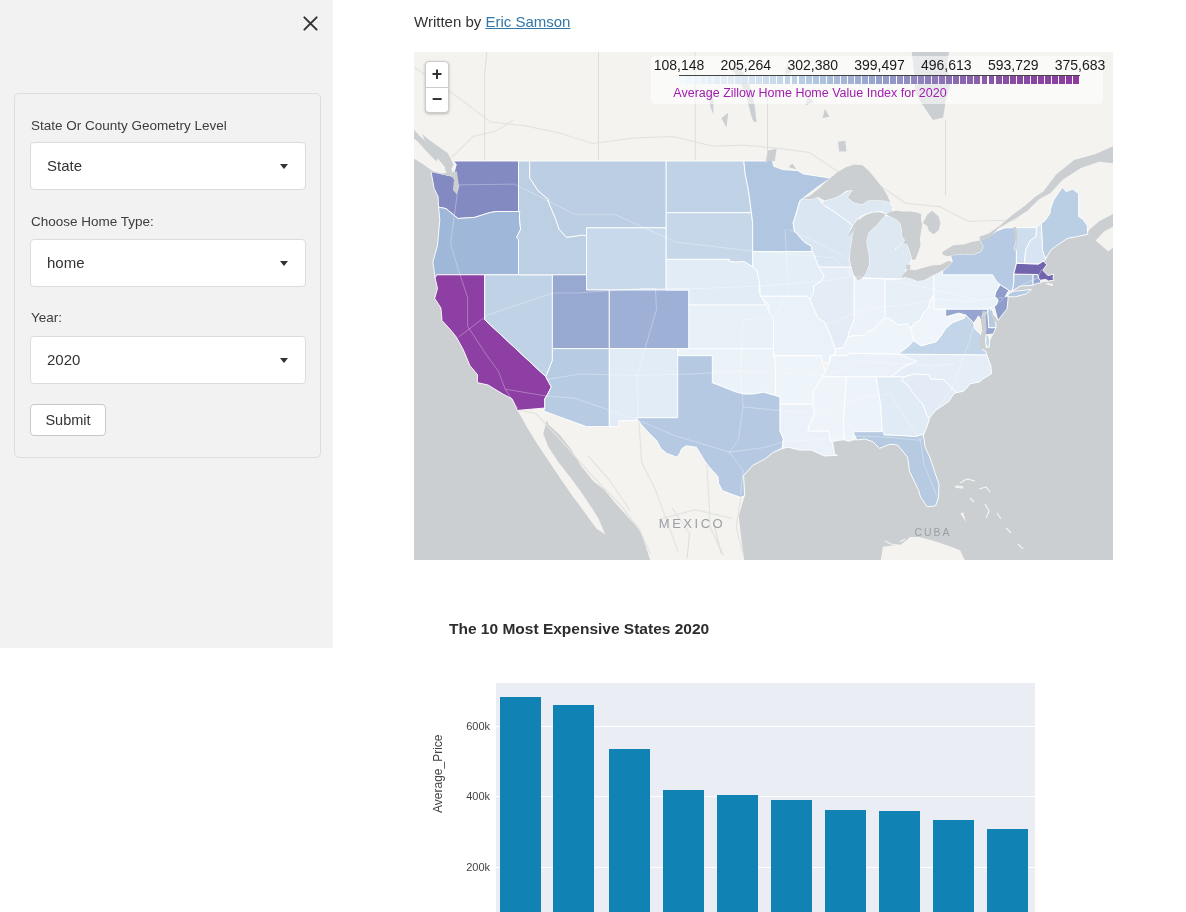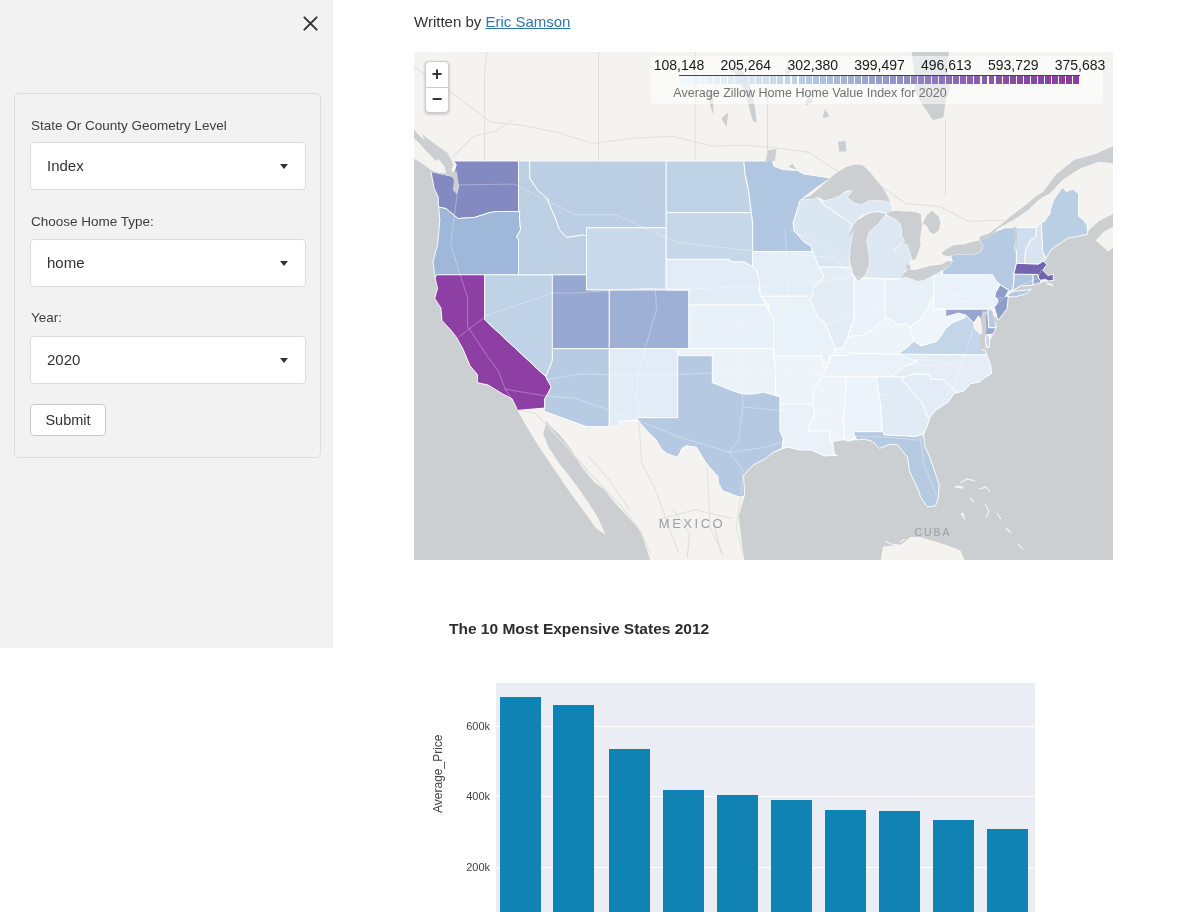--- a/index.html
+++ b/index.html
@@ -14,39 +14,39 @@
 .written { position:absolute; left:414px; top:13px; font-size:15px; color:#333; }
 .written a { color:#3277a8; text-decoration:underline; }
 .map { position:absolute; left:414px; top:52px; width:699px; height:508px; overflow:hidden; }
 .zoomctl { position:absolute; left:11px; top:9px; width:24px; height:52px; background:#fff; border:1px solid #ccc; border-radius:4px; box-shadow:0 1px 3px rgba(0,0,0,0.25); }
 .zoomctl .zb { position:absolute; left:0; width:22px; height:25px; text-align:center; font-size:18px; font-weight:bold; color:#333; line-height:24px; }
 .zoomctl .sep { position:absolute; left:0; top:25px; width:22px; border-top:1px solid #ccc; }
 .legend { position:absolute; left:237px; top:4px; width:452px; height:48px; background:rgba(255,255,255,0.55); border-radius:4px; }
 .lgl { position:absolute; top:5px; transform:translateX(-50%); font-size:14px; color:#1a1a1a; white-space:nowrap; }
 .lgbar { position:absolute; left:0; top:24px; width:699px; height:8px; }
 .lgline { position:absolute; left:265px; top:23px; width:401px; border-top:1px solid #444; }
-.lgcap { position:absolute; left:396px; top:34px; transform:translateX(-50%); font-size:12.5px; color:#737373; white-space:nowrap; }
+.lgcap { position:absolute; left:396px; top:34px; transform:translateX(-50%); font-size:12.5px; color:#a21caf; white-space:nowrap; }
 .attrib { position:absolute; right:0; bottom:0; height:14px; background:rgba(255,255,255,0.75); font-size:11px; color:#333; padding:0 5px; line-height:13px; }
 .attrib a { color:#0078A8; text-decoration:none; }
 .cht { position:absolute; left:449px; top:620px; font-size:15.5px; font-weight:bold; color:#2d2d2d; }
 .plot { position:absolute; left:496px; top:683px; width:539px; height:229px; background:#eaedf3; }
 .grid { position:absolute; left:0; width:539px; border-top:1px solid #fff; }
 .bar { position:absolute; width:41px; background:#1182b4; }
 .ytick { position:absolute; font-size:11px; color:#444; right:696px; transform:translateY(-50%); }
 .ylab { position:absolute; left:414px; top:806px; font-size:12px; color:#444; transform:rotate(-90deg) translateX(50%); transform-origin:center; width:47px; text-align:center; white-space:nowrap; }
 </style></head>
 <body>
 <div class="sidebar">
  <svg class="closex" viewBox="0 0 18 18">
       <path d="M2.5 2.5 L15.5 15.5 M15.5 2.5 L2.5 15.5" stroke="#333" stroke-width="2.1" stroke-linecap="round"></path>
     </svg>
  <div class="card">
   <div class="lbl" style="top:24px">State Or County Geometry Level</div>
   <div class="sel" style="top:48px">
-        <span>Index</span>
+        <span>State</span>
         <div class="caret"></div>
       </div>
   <div class="lbl" style="top:120px">Choose Home Type:</div>
   <div class="sel" style="top:145px">
         <span>home</span>
         <div class="caret"></div>
       </div>
   <div class="lbl" style="top:216px">Year:</div>
   <div class="sel" style="top:242px">
         <span>2020</span>
@@ -252,21 +252,21 @@
 <div class="lgl" style="left:532.3px">496,613</div>
 <div class="lgl" style="left:599.2px">593,729</div>
 <div class="lgl" style="left:666.0px">375,683</div>
  <div class="lgcap">Average Zillow Home Home Value Index for 2020</div>
  <div class="zoomctl">
       <div class="zb" style="top:0">+</div>
       <div class="sep"></div>
       <div class="zb" style="top:25px">−</div>
     </div>
 </div>
-<div class="cht">The 10 Most Expensive States 2012</div>
+<div class="cht">The 10 Most Expensive States 2020</div>
 <div class="plot">
  <div class="grid" style="top:42.9px"></div>
  <div class="grid" style="top:113px"></div>
  <div class="grid" style="top:183.8px"></div>
 <div class="bar" style="left:4.2px;top:14.4px;height:254.6px"></div>
 <div class="bar" style="left:57.3px;top:21.5px;height:247.5px"></div>
 <div class="bar" style="left:112.8px;top:65.8px;height:203.2px"></div>
 <div class="bar" style="left:166.5px;top:107.1px;height:161.9px"></div>
 <div class="bar" style="left:220.8px;top:111.8px;height:157.2px"></div>
 <div class="bar" style="left:275.1px;top:116.5px;height:152.5px"></div>

